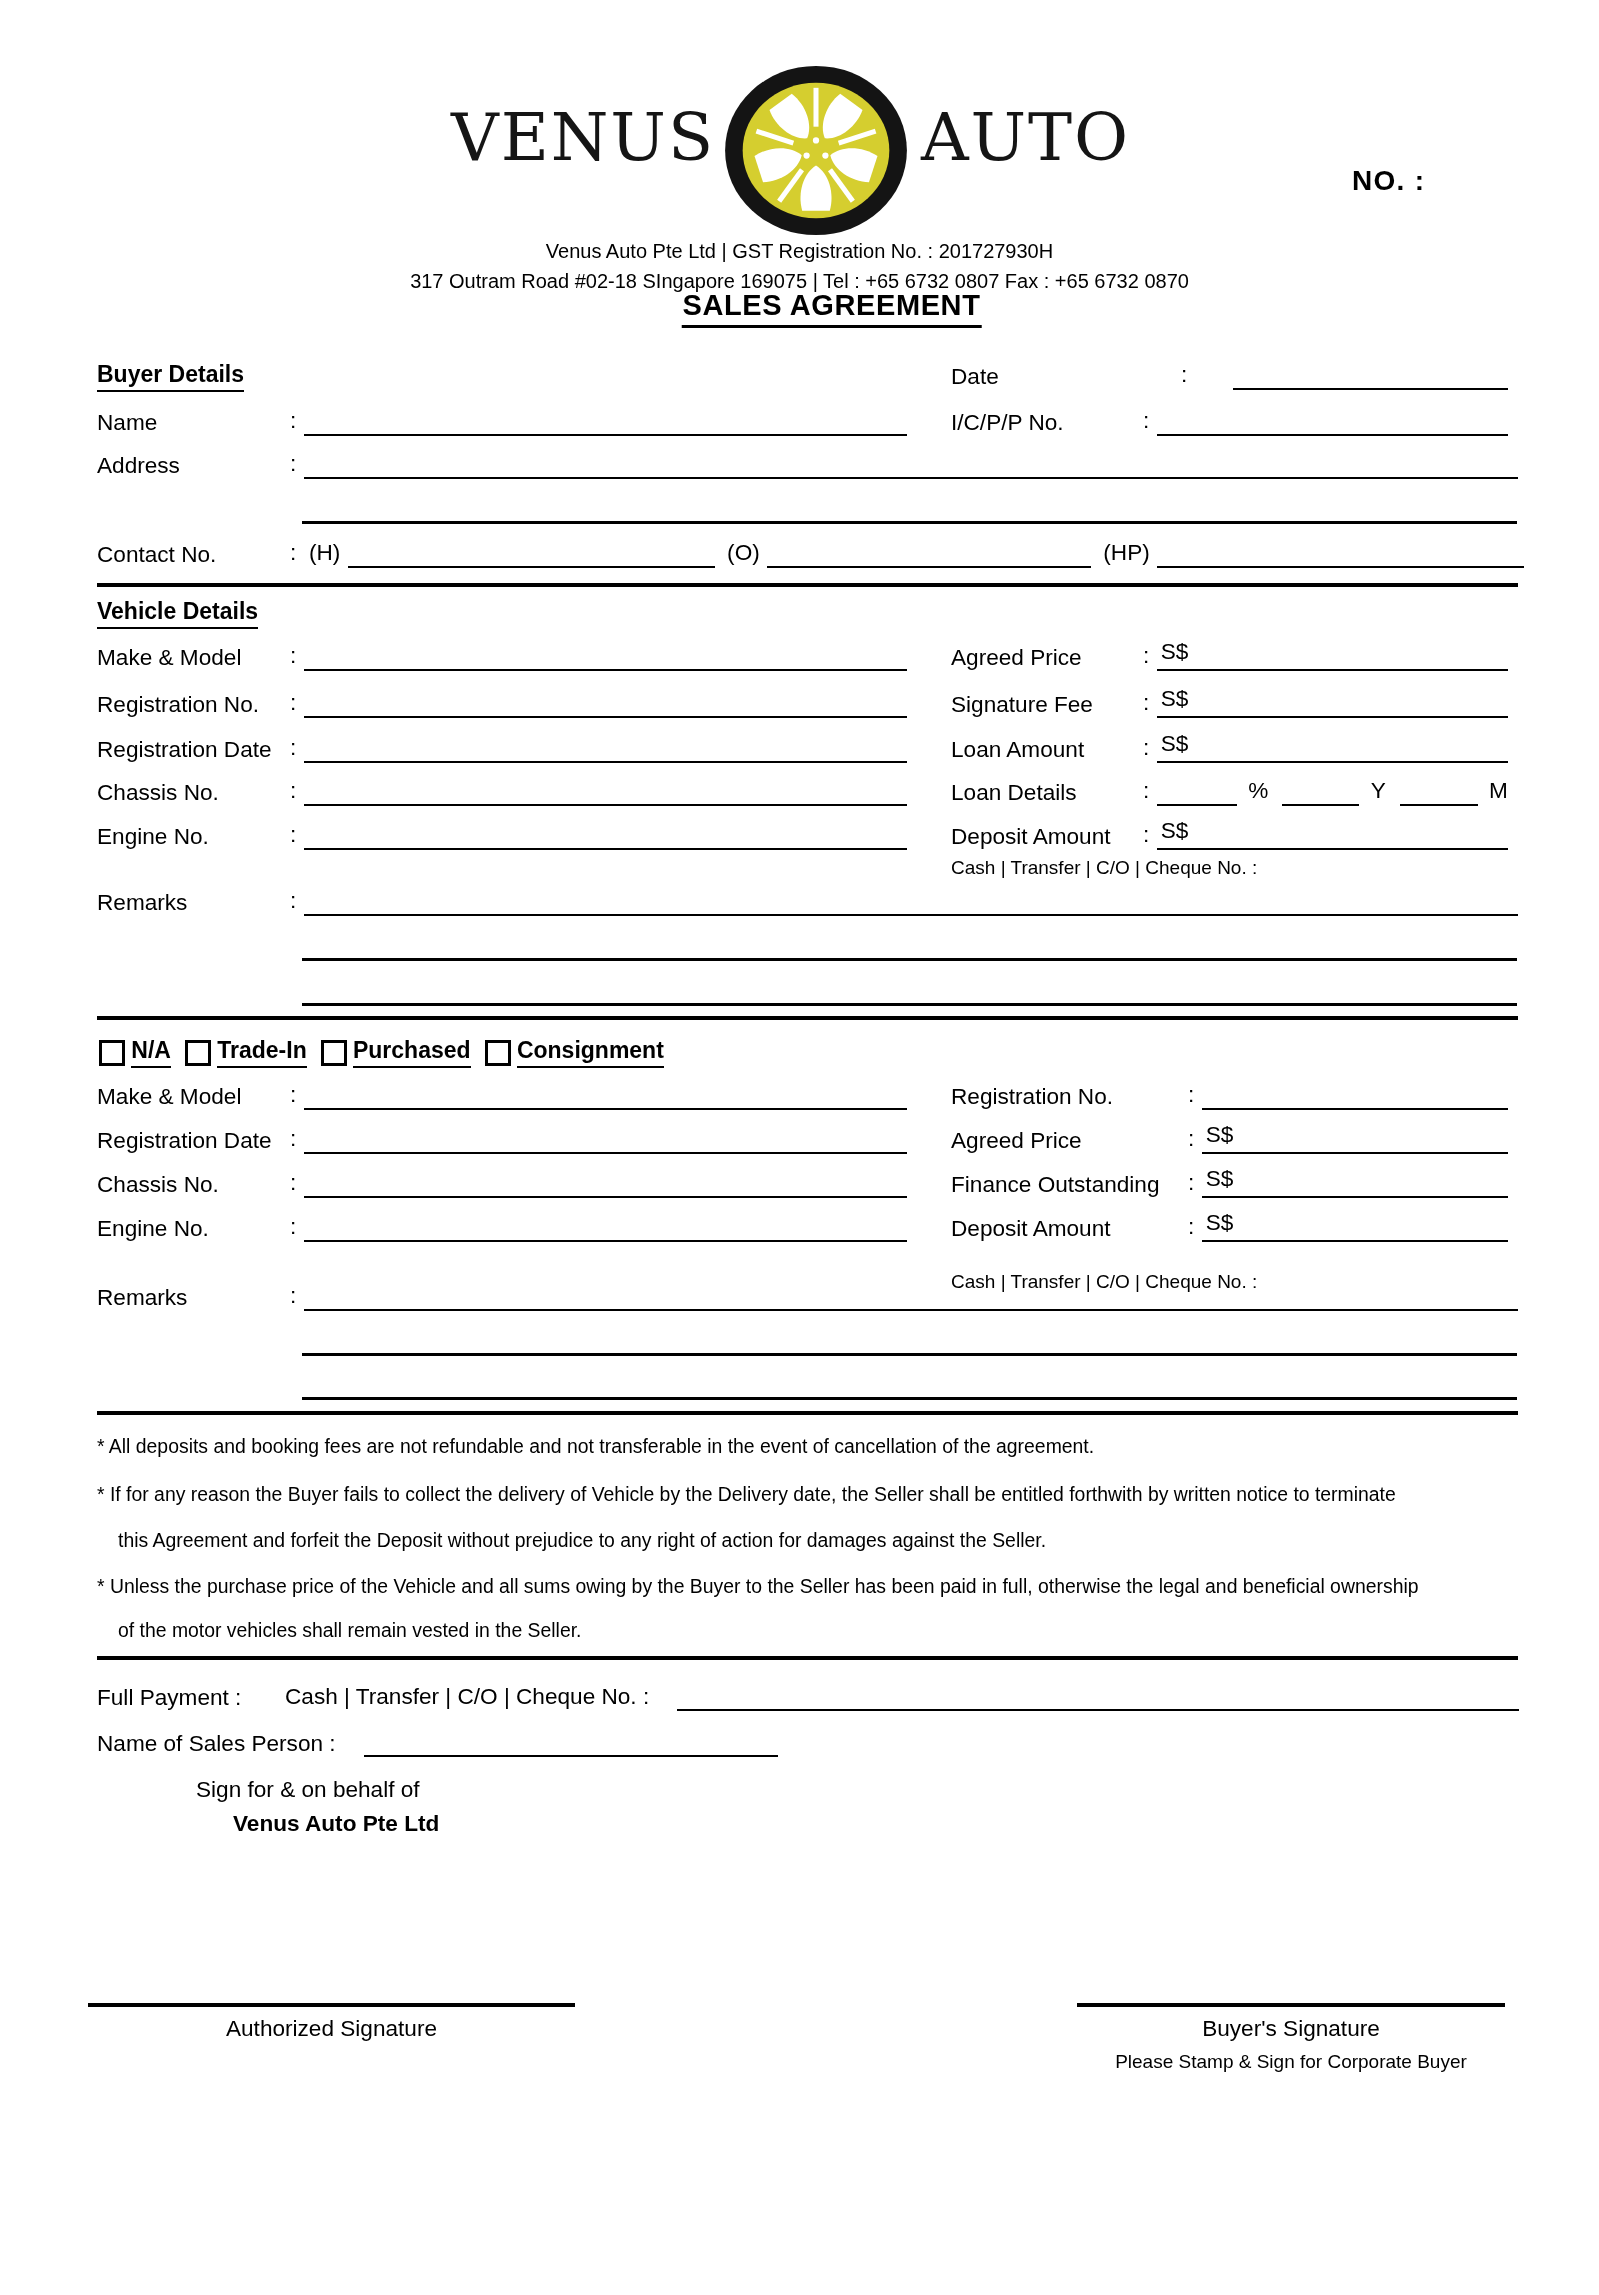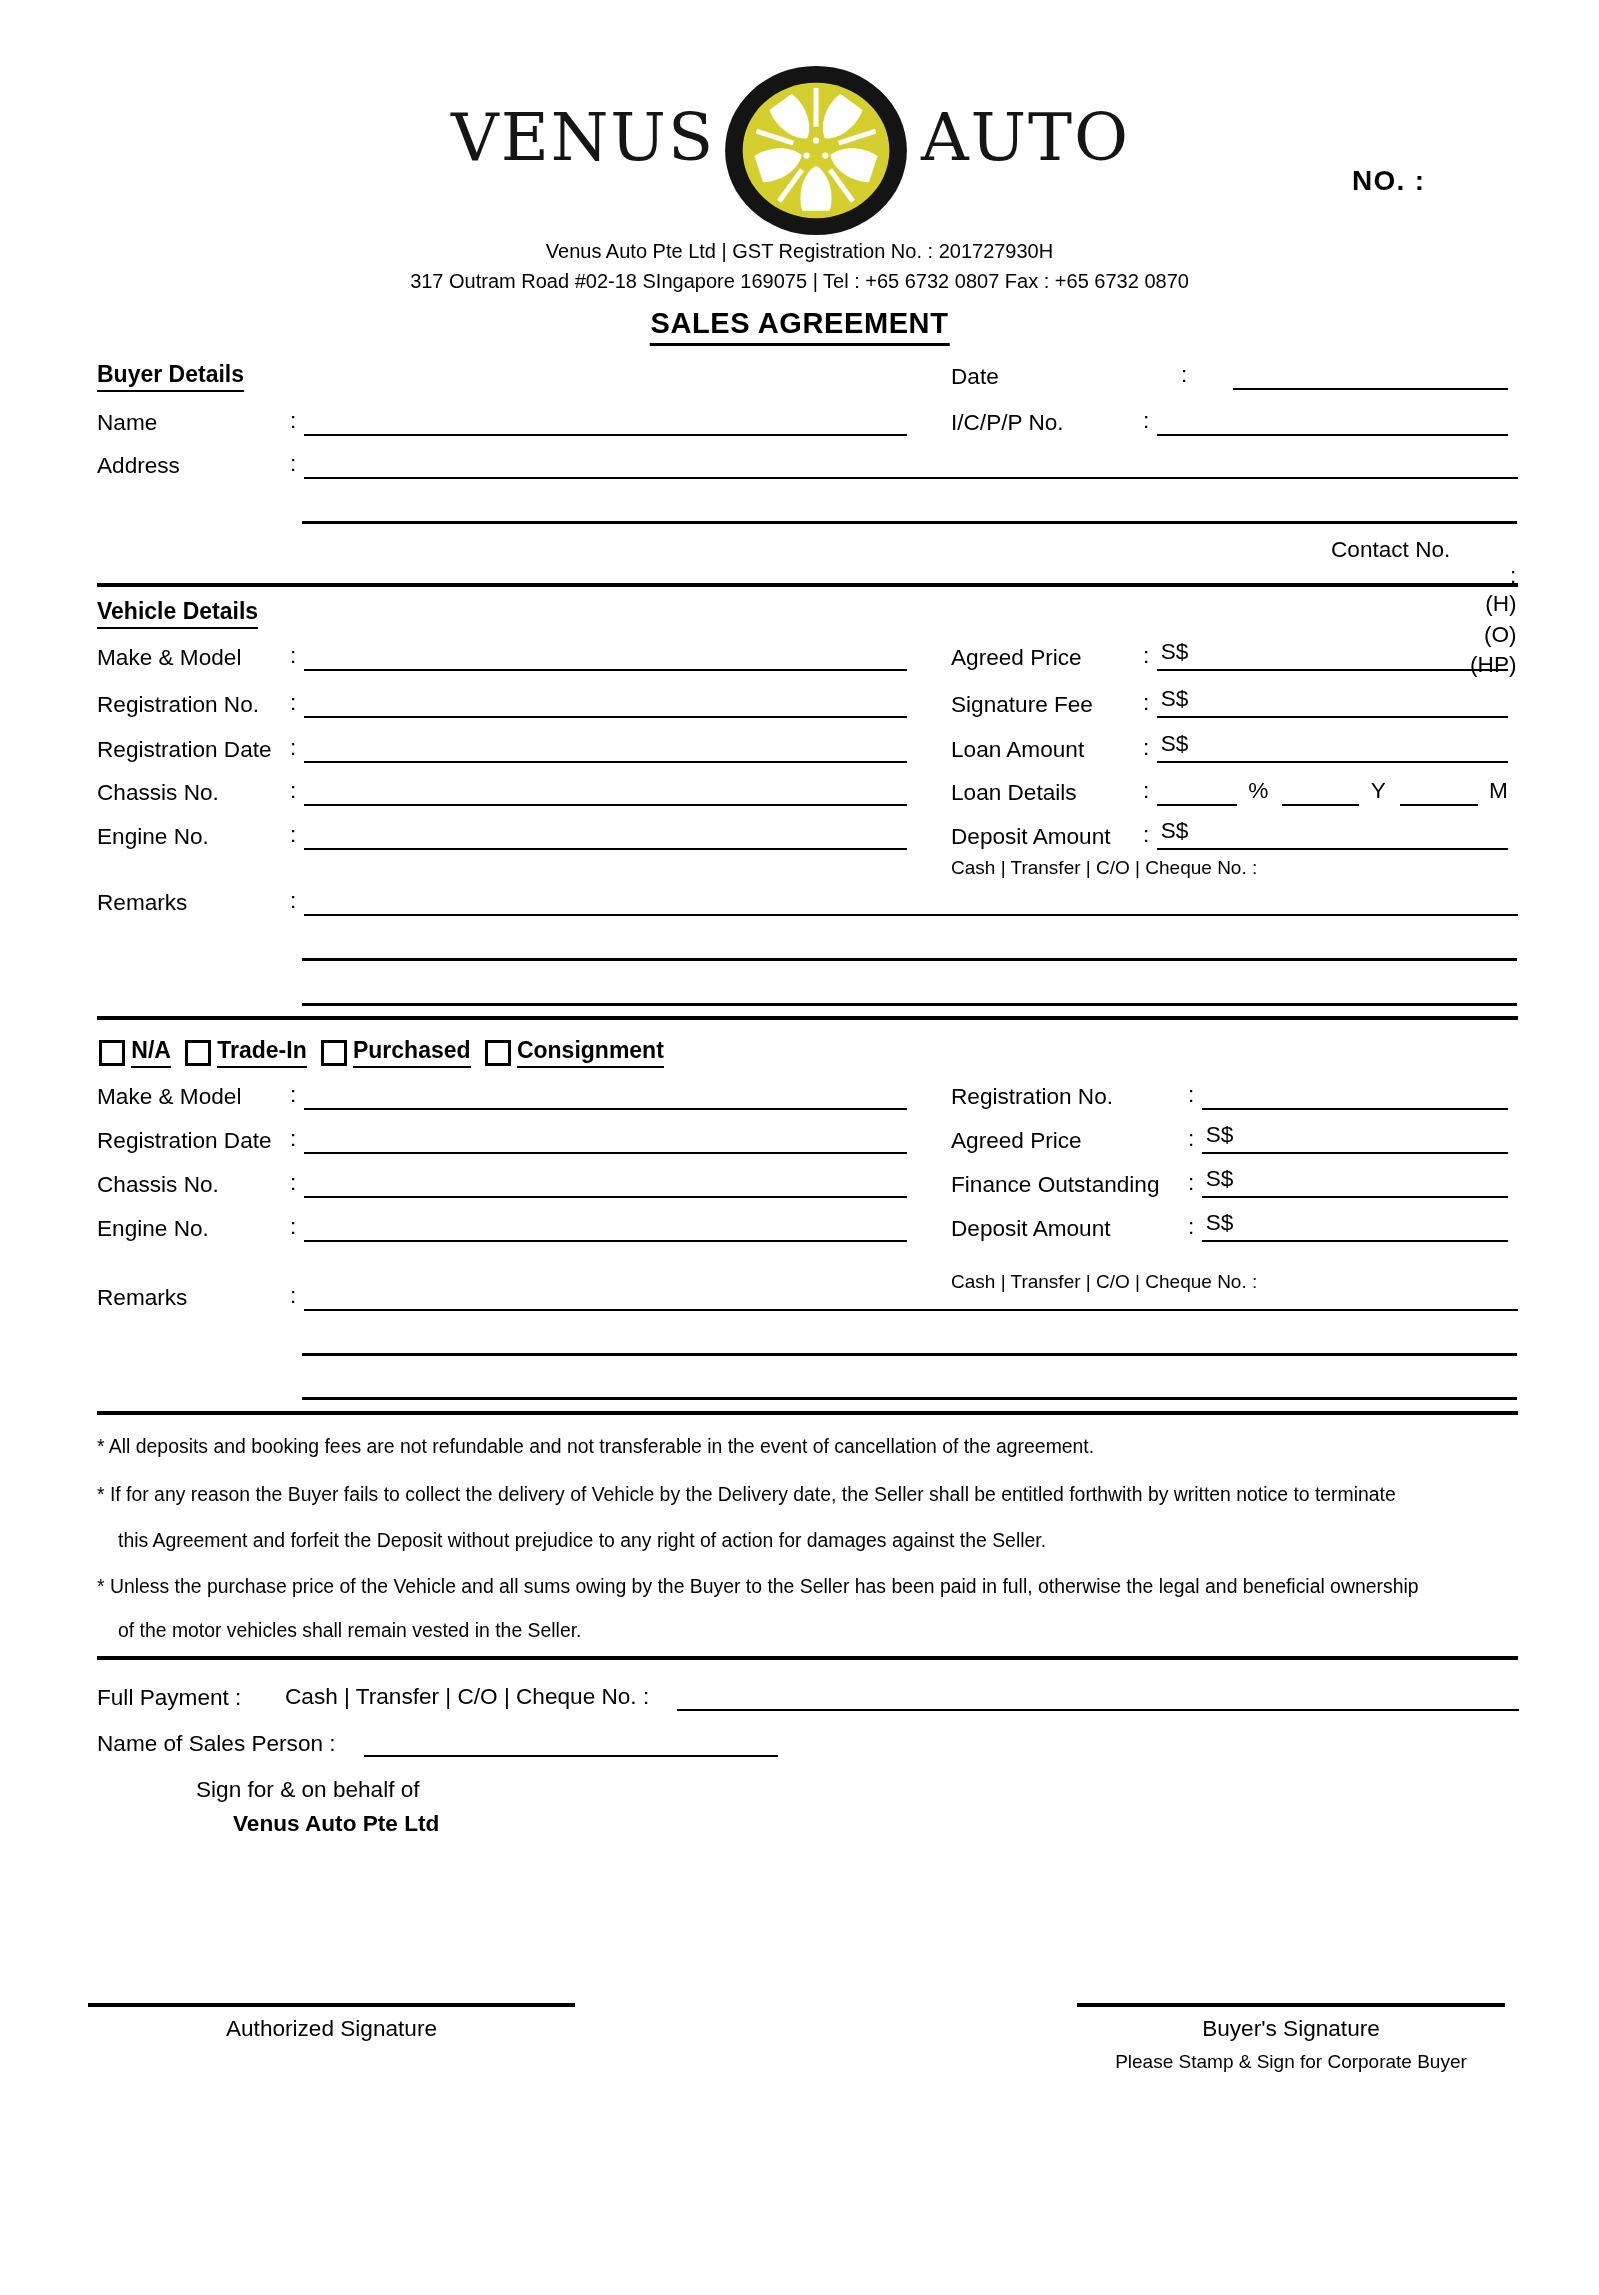--- a/index.html
+++ b/index.html
@@ -74,21 +74,21 @@
   </g>
 </svg>
 
 <div class="abs logo-text" style="left:921px;top:105px;">AUTO</div>
 
 <div class="abs no-label" style="left:1352px;top:165px;">NO. :</div>
 
 <div class="abs center co-line" style="top:240px;">Venus Auto Pte Ltd | GST Registration No. : 201727930H</div>
 <div class="abs center co-line" style="top:270px;">317 Outram Road #02-18 SIngapore 169075 | Tel : +65 6732 0807  Fax : +65 6732 0870</div>
 
-<div class="abs doc-title" style="top:307px;">SALES AGREEMENT</div>
+<div class="abs doc-title" style="top:289px;margin-left:32px;">SALES AGREEMENT</div>
 
 <div class="abs sec-title" style="left:97px;top:361px;">Buyer Details</div>
 
 <div class="row" style="left:951px;top:359px;width:557px;gap:38px;">
   <span class="lbl-r">Date</span>
   <span class="colon">:</span>
   <span class="uline fl1"></span>
 </div>
 
 <div class="row" style="left:97px;top:405px;width:810px;">
@@ -103,21 +103,21 @@
   <span class="uline fl1"></span>
 </div>
 
 <div class="row" style="left:97px;top:448px;width:1421px;">
   <span class="lbl">Address</span>
   <span class="colon">:</span>
   <span class="uline fl1"></span>
 </div>
 <div class="ln" style="left:302px;top:521px;width:1215px;"></div>
 
-<div class="row" style="left:97px;top:537px;width:1427px;flex-direction:column;">
+<div class="row" style="left:97px;top:537px;width:1427px;">
   <span class="lbl">Contact No.</span>
   <span class="colon">:</span>
   <span class="plbl">(H)</span>
   <span class="uline" style="flex:1.02;"></span>
   <span class="plbl2">(O)</span>
   <span class="uline" style="flex:0.9;"></span>
   <span class="plbl2">(HP)</span>
   <span class="uline" style="flex:1.02;"></span>
 </div>
 

